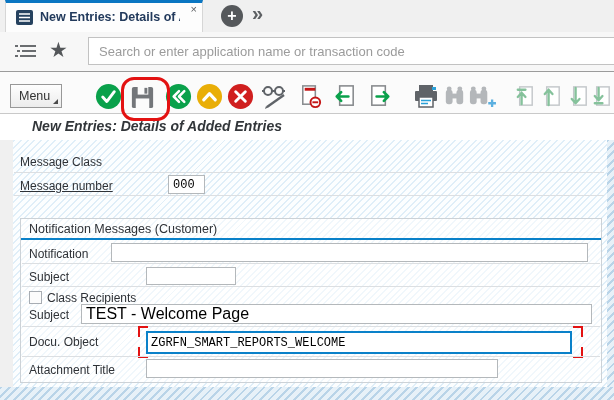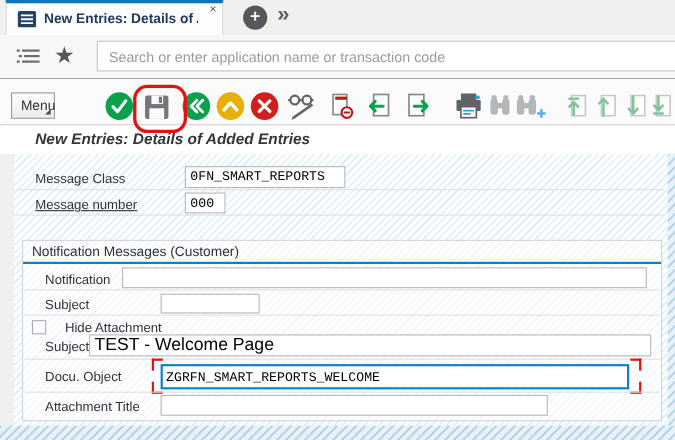--- a/index.html
+++ b/index.html
@@ -25,21 +25,21 @@
   .sess-icon{position:absolute;left:15px;top:11px;width:22px;height:18px;cursor:pointer;}
   .fav-star{position:absolute;left:49px;top:6px;font-size:21px;color:#54575a;cursor:pointer;}
   .search-input{position:absolute;left:88px;top:5px;width:545px;height:26px;border:1px solid #c2c2c2;
                 background:#fff;font-family:"Liberation Sans",sans-serif;font-size:13px;color:#333;
                 padding:0 0 0 10px;outline:none;}
   .search-input::placeholder{color:#9b9b9b;}
 
   
   .toolbar{position:absolute;left:0;top:72px;width:614px;height:41px;background:#fbfbfb;
            border-bottom:1px solid #c9c9c9;}
-  .menu-btn{position:absolute;left:10px;top:12px;width:40px;height:24px;background:linear-gradient(#fefefe,#ececec);
+  .menu-btn{position:absolute;left:10px;top:12px;width:52px;height:24px;background:linear-gradient(#fefefe,#ececec);
             border:1px solid #989898;font-family:"Liberation Sans",sans-serif;font-size:12.5px;color:#333;
             text-align:left;padding:0 0 0 8px;cursor:pointer;}
   .menu-corner{position:absolute;right:3px;bottom:3px;width:0;height:0;
                border-left:5px solid transparent;border-bottom:5px solid #4a4a4a;}
   .tbtn{position:absolute;top:10px;width:28px;height:28px;border:none;background:transparent;padding:0;cursor:pointer;}
   .tbtn svg{display:block;}
   .tbtn.disabled{cursor:default;}
   .b-check{left:95px;}  .b-save{left:129px;top:11px;} .b-back{left:165px;} .b-exit{left:196px;} .b-cancel{left:227px;}
   .b-glasses{left:260px;width:31px;} .b-delete{left:297px;} .b-pgl{left:331px;} .b-pgr{left:367px;}
   .b-print{left:411px;width:31px;} .b-find{left:441px;} .b-findnext{left:466px;width:32px;}
@@ -53,21 +53,21 @@
 
   
   .content{position:absolute;left:0;top:140px;width:614px;height:260px;
            background:repeating-linear-gradient(135deg,rgba(158,202,233,0.30) 0 1.4px,rgba(255,255,255,0) 1.4px 4.8px),#fcfeff;}
   .left-strip{position:absolute;left:0;top:0;width:13px;height:247px;background:#f0f0f0;}
   .bottom-strip{position:absolute;left:0;top:247px;width:614px;height:13px;
                 background:repeating-linear-gradient(135deg,#b9d4e8 0 2px,#e7f1f8 2px 6px);}
   .right-strip{position:absolute;left:607px;top:0;width:7px;height:247px;
                background:repeating-linear-gradient(135deg,#b9d4e8 0 2px,#e7f1f8 2px 6px);}
 
-  .lbl{position:absolute;font-size:12px;color:#2f3237;white-space:nowrap;margin-left:12px;}
+  .lbl{position:absolute;font-size:12px;color:#2f3237;white-space:nowrap;}
   .inp{position:absolute;border:1px solid #b4b8bb;background:#fff;font-size:16px;color:#000;
        padding:0 4px;outline:none;}
   .mono{font-family:"Liberation Mono","DejaVu Sans Mono",monospace;font-size:12px;}
   .sans{font-family:"Liberation Sans",sans-serif;}
   .divider{position:absolute;height:1px;background:#dcdfe2;}
 
   .l-mc{left:20px;top:15px;}   .i-mc{left:168px;top:11px;width:136px;height:18px;}
   .l-mn{left:20px;top:39px;text-decoration:underline;}   .i-mn{left:168px;top:35px;width:27px;height:17px;}
   .d-mc{left:14px;top:32px;width:590px;}
   .d-mn{left:14px;top:55px;width:590px;}
@@ -262,41 +262,40 @@
   </div>
 
   <div class="titlebar">
     <h1 class="page-title">New Entries: Details of Added Entries</h1>
   </div>
 
   <div class="content">
     <div class="left-strip"></div>
 
     <span class="lbl l-mc">Message Class</span>
-    <input class="inp mono i-mc" type="text" value="0FN_SMART_REPORTS" style="">
     <div class="divider d-mc"></div>
 
     <span class="lbl l-mn">Message number</span>
     <input class="inp mono i-mn" type="text" value="000" style="">
     <div class="divider d-mn"></div>
 
     <div class="groupbox">
       <span class="gb-title">Notification Messages (Customer)</span>
       <div class="gb-rule"></div>
 
       <span class="lbl l-desc">Notification</span>
       <input class="inp sans i-desc" type="text" value="" style="">
       <div class="divider d-desc"></div>
 
       <span class="lbl l-send">Subject</span>
       <input class="inp sans i-send" type="text" value="" style="">
       <div class="divider d-send"></div>
 
       <input class="chk" type="checkbox" style="">
-      <span class="lbl l-chk">Hide Attachment</span>
+      <span class="lbl l-chk">Class Recipients</span>
 
       <span class="lbl l-subj">Subject</span>
       <input class="inp sans i-subj" type="text" value="TEST - Welcome Page" style="">
       <div class="divider d-subj"></div>
 
       <span class="lbl l-docu">Docu. Object</span>
       <input class="inp mono i-docu" type="text" value="ZGRFN_SMART_REPORTS_WELCOME" style="">
       <span class="bk bk-tl"></span>
       <span class="bk bk-bl"></span>
       <span class="bk bk-tr"></span>

